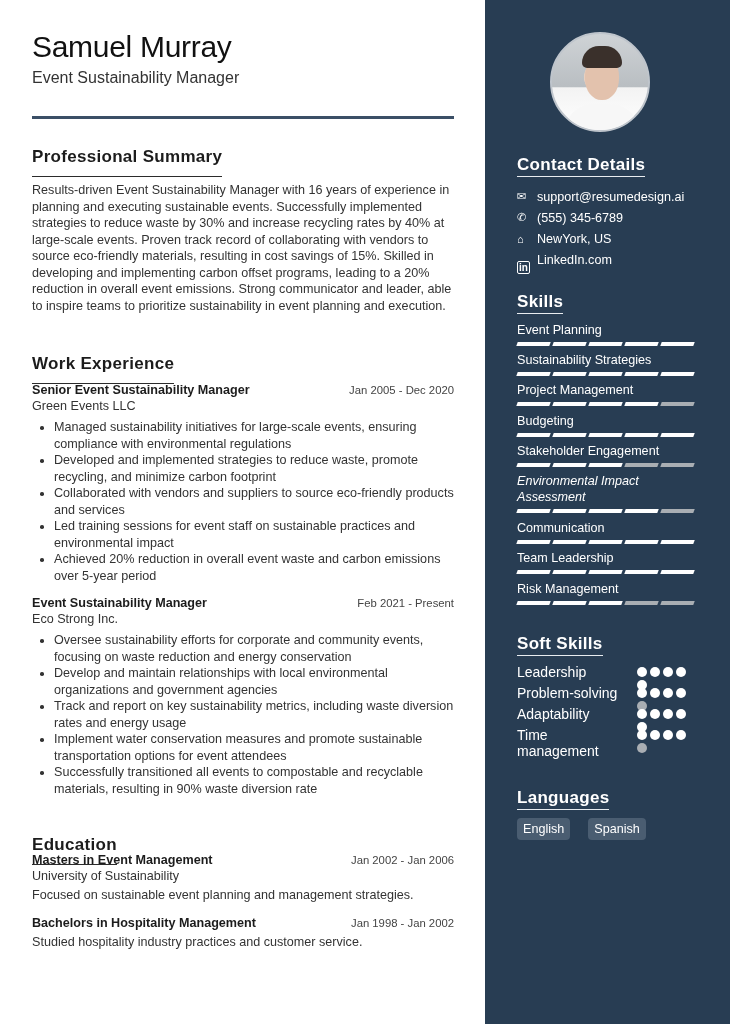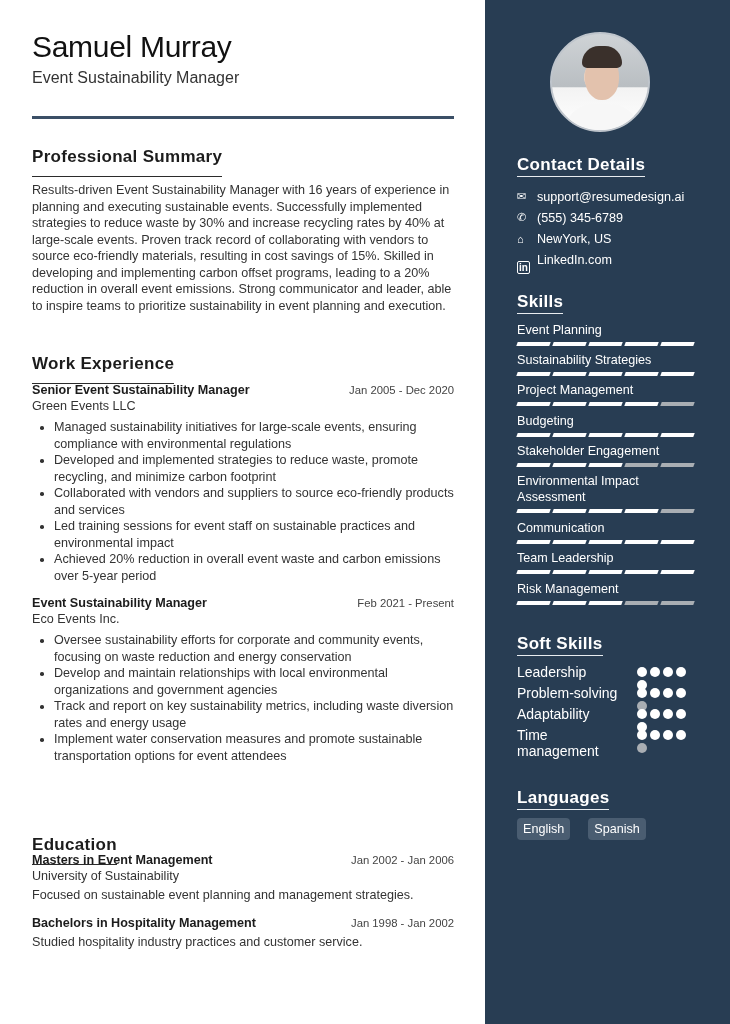--- a/index.html
+++ b/index.html
@@ -77,26 +77,27 @@
       <li>Led training sessions for event staff on sustainable practices and environmental impact</li>
       <li>Achieved 20% reduction in overall event waste and carbon emissions over 5-year period</li>
     </ul>
   </div>
 
   <div class="job" style="top:596px;">
     <div class="job-row">
       <span class="job-title">Event Sustainability Manager</span>
       <span class="job-date">Feb 2021 - Present</span>
     </div>
-    <div class="job-co">Eco Events Inc.</div>
+    <div class="job-co">Eco Strong Inc.</div>
     <ul class="bullets">
       <li>Oversee sustainability efforts for corporate and community events, focusing on waste reduction and energy conservation</li>
       <li>Develop and maintain relationships with local environmental organizations and government agencies</li>
       <li>Track and report on key sustainability metrics, including waste diversion rates and energy usage</li>
       <li>Implement water conservation measures and promote sustainable transportation options for event attendees</li>
+      <li>Successfully transitioned all events to compostable and recyclable materials, resulting in 90% waste diversion rate</li>
     </ul>
   </div>
 
   <div class="sec-h" style="top:823px;margin-top:12px;">Education</div>
 
   <div class="job" style="top:853px;">
     <div class="job-row">
       <span class="job-title">Masters in Event Management</span>
       <span class="job-date">Jan 2002 - Jan 2006</span>
     </div>
@@ -188,21 +189,21 @@
         <div class="skill-label">Stakeholder Engagement</div>
         <div class="bars">
           <div class="bar"></div>
           <div class="bar"></div>
           <div class="bar"></div>
           <div class="bar off"></div>
           <div class="bar off"></div>
         </div>
       </div>
       <div class="skill" style="top: 473px;">
-        <div class="skill-label" style="width: 140px;">Environmental Impact Assessment</div>
+        <div class="skill-label" style="width: 140px; font-style: italic;">Environmental Impact Assessment</div>
         <div class="bars">
           <div class="bar"></div>
           <div class="bar"></div>
           <div class="bar"></div>
           <div class="bar"></div>
           <div class="bar off"></div>
         </div>
       </div>
       <div class="skill" style="top: 520px;">
         <div class="skill-label">Communication</div>

